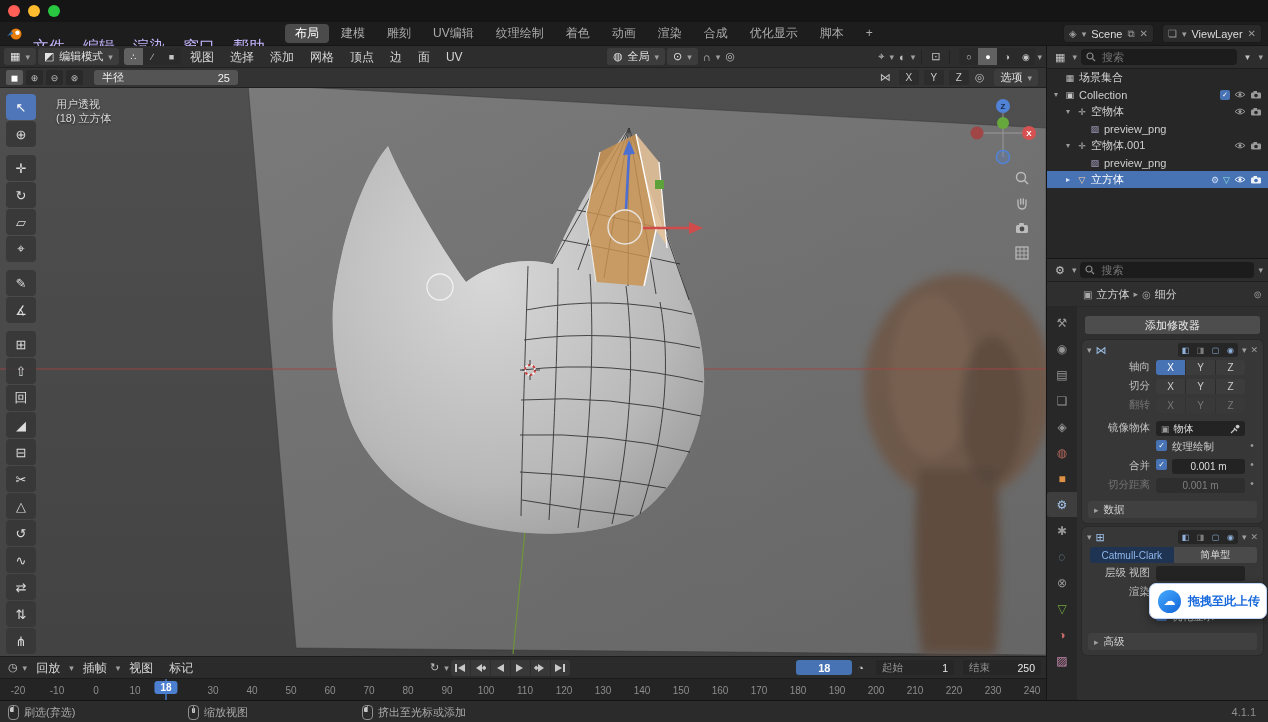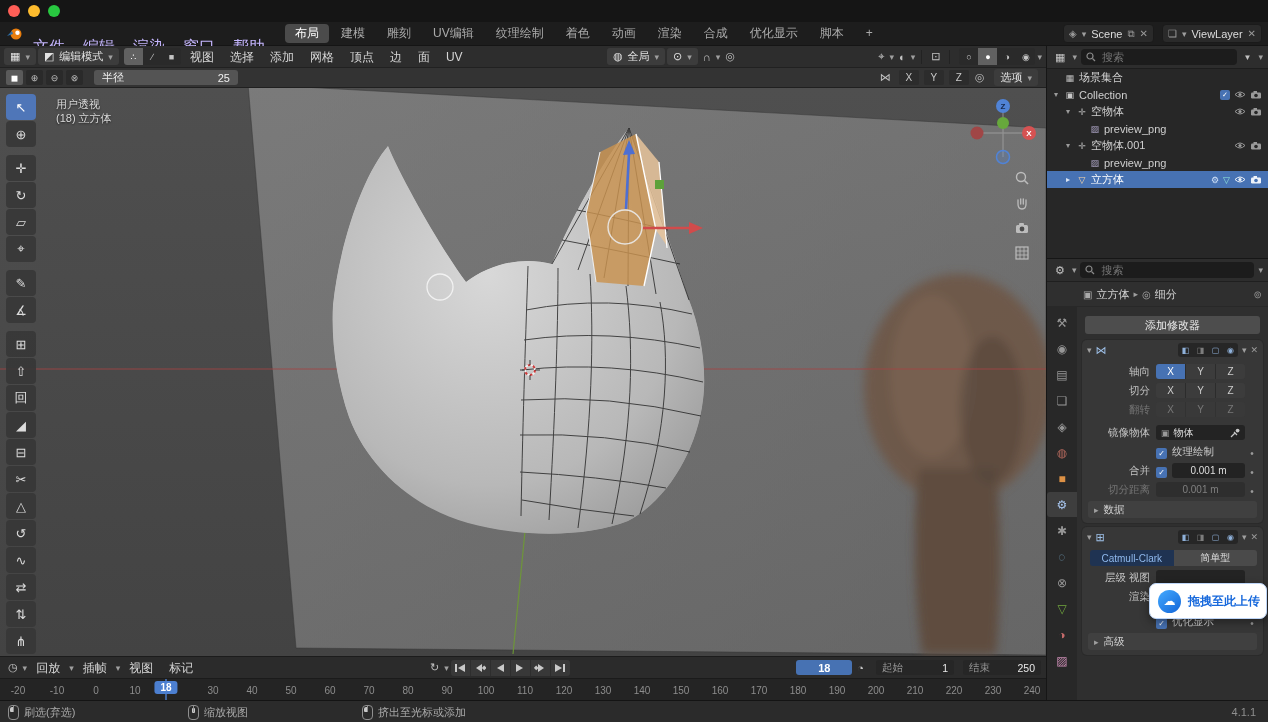--- a/index.html
+++ b/index.html
@@ -71,21 +71,21 @@
   #proptabs{position:absolute;left:0;top:47px;bottom:0;width:30px;background:#282828;display:flex;flex-direction:column;padding-top:4px;gap:1px;}
   .ptab{width:30px;height:25px;color:#969696;font-size:12px;display:flex;align-items:center;justify-content:center;}
   .ptab.active{background:#3e3e3e;color:#a8c6ef;border-radius:3px 0 0 3px;}
   #propbody{position:absolute;left:30px;top:47px;right:0;bottom:0;}
   #addmod{margin:10px 8px 6px 8px;height:18px;background:#4d4d4d;border-radius:3px;color:#ececec;font-size:11px;display:flex;align-items:center;justify-content:center;}
   .modpanel{margin:4px 5px;background:#373737;border-radius:5px;padding-bottom:3px;box-shadow:0 0 0 1px #2a2a2a;}
   .modhead{height:20px;display:flex;align-items:center;padding:0 5px;gap:4px;font-size:10px;color:#c9c9c9;}
   .tglgrp{display:flex;background:#262626;border-radius:3px;overflow:hidden;margin-left:auto;}
   .tgl{width:15px;height:14px;font-size:8px;color:#8fb1da;display:flex;align-items:center;justify-content:center;}
   .tgl.off{color:#7d7d7d;}
-  .prow{display:flex;align-items:flex-end;height:19px;padding:0 4px 0 6px;}
+  .prow{display:flex;align-items:flex-start;height:19px;padding:0 4px 0 6px;}
   .plabel{width:62px;text-align:right;padding-right:6px;color:#c3c3c3;font-size:10.5px;white-space:nowrap;}
   .plabel.dim,.dim{opacity:.42;}
   .axgrp{flex:1;display:flex;border-radius:3px;overflow:hidden;}
   .axbtn{flex:1;height:15px;background:#3c3c3c;color:#ccc;font-size:10px;display:flex;align-items:center;justify-content:center;border-right:1px solid #2c2c2c;}
   .axbtn:last-child{border-right:0;}
   .axbtn.on{background:#4772b3;color:#fff;}
   .fld{flex:1;height:15px;background:#232323;border-radius:3px;display:flex;align-items:center;padding:0 5px;font-size:10px;color:#dedede;gap:4px;}
   .adot{width:14px;text-align:center;color:#9a9a9a;font-size:10px;}
   .chk{width:11px;height:11px;background:#4772b3;border-radius:2px;color:#fff;font-size:8px;display:flex;align-items:center;justify-content:center;margin-right:5px;}
   .chklabel{font-size:10.5px;color:#cdcdcd;flex:1;}

